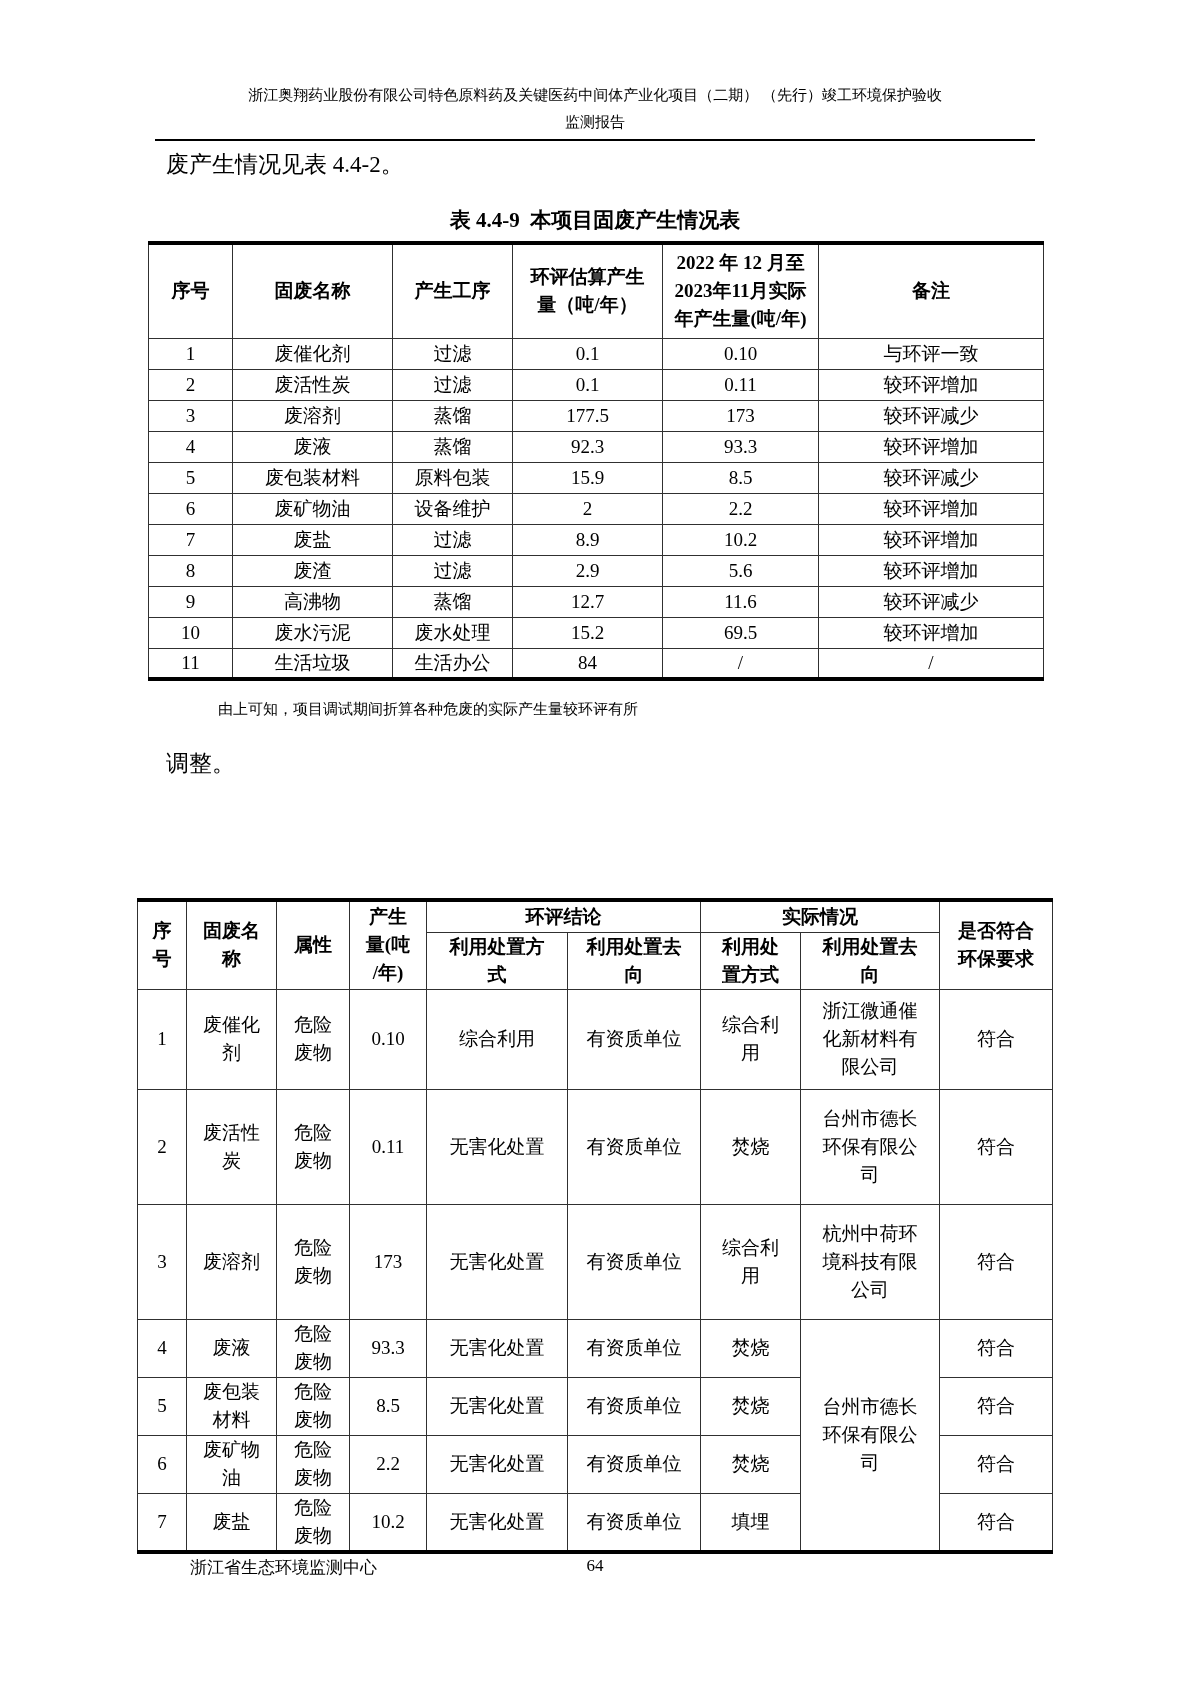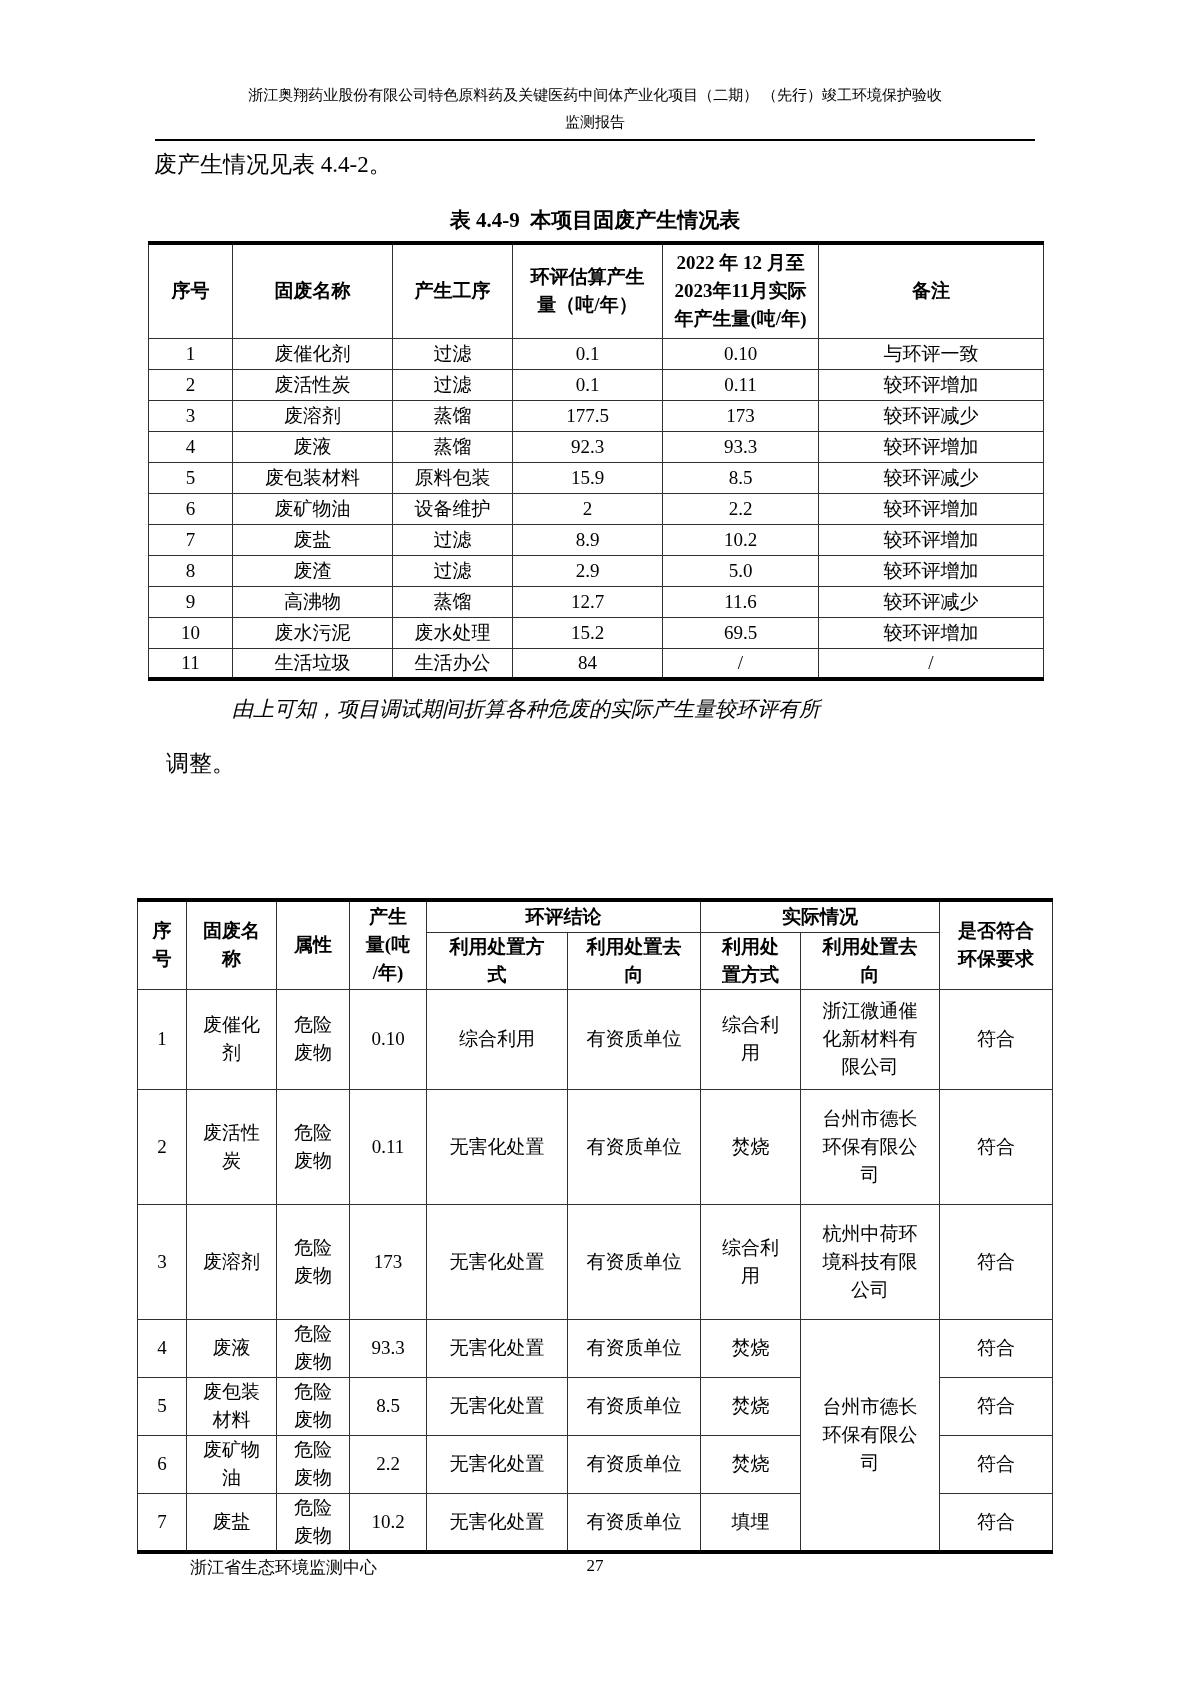--- a/index.html
+++ b/index.html
@@ -15,21 +15,21 @@
   }
   .doc-header {
     position:absolute; left:160px; top:82px; width:870px;
     text-align:center; font-size:15px; line-height:27px; color:#000;
   }
   .header-rule {
     position:absolute; left:155px; top:139px; width:880px; height:0;
     border-top:2px solid #000;
   }
   .intro {
-    position:absolute; left:154px; top:148px;
+    position:absolute; left:166px; top:148px;
     font-size:23px; line-height:34px;
   }
   .tbl-title {
     position:absolute; left:0; width:1190px; text-align:center;
     font-size:21px; font-weight:bold; white-space:pre;
   }
   .t1-title { top:206px; }
   .t2-title { top:851px; }
 
   table { border-collapse:collapse; table-layout:fixed; text-align:center; }
@@ -55,21 +55,21 @@
   .t2 thead tr.sub-row { height:56px;margin-top:19px; }
   .t2 tbody tr:nth-child(1) { height:100px; }
   .t2 tbody tr:nth-child(2) { height:115px; }
   .t2 tbody tr:nth-child(3) { height:115px; }
   .t2 tbody tr:nth-child(n+4) { height:58px; }
   .t2 td.c1 { padding:0 13px; }
   .t2 td.c2 { padding:0 11px; }
   .t2 td.c6 { padding:0 14px; }
   .t2 td.c7 { padding:0 14px; }
 
-  .para-line1 { position:absolute; left:232px; top:692px; font-size:21px; line-height:34px;font-style:italic; }
+  .para-line1 { position:absolute; left:218px; top:692px; font-size:15px; line-height:34px; }
   .para-line2 { position:absolute; left:166px; top:747px; font-size:23px; line-height:34px;text-align:right; }
 
   .footer-left { position:absolute; left:190px; top:1556px; font-size:17px; }
   .footer-page { position:absolute; left:0; top:1556px; width:1190px; text-align:center; font-size:17px; }
 </style>
 </head>
 <body>
 
 <div class="page">
 
@@ -160,21 +160,21 @@
           <td class="c2">过滤</td>
           <td class="c3">8.9</td>
           <td class="c4">10.2</td>
           <td class="c5">较环评增加</td>
         </tr>
         <tr>
           <td class="c0">8</td>
           <td class="c1">废渣</td>
           <td class="c2">过滤</td>
           <td class="c3">2.9</td>
-          <td class="c4">5.0</td>
+          <td class="c4">5.6</td>
           <td class="c5">较环评增加</td>
         </tr>
         <tr>
           <td class="c0">9</td>
           <td class="c1">高沸物</td>
           <td class="c2">蒸馏</td>
           <td class="c3">12.7</td>
           <td class="c4">11.6</td>
           <td class="c5">较环评减少</td>
         </tr>
@@ -311,15 +311,15 @@
           <td class="c3">10.2</td>
           <td class="c4">无害化处置</td>
           <td class="c5">有资质单位</td>
           <td class="c6">填埋</td>
           <td class="c8">符合</td>
         </tr>
       </tbody>
   </table>
 
   <div class="footer-left">浙江省生态环境监测中心</div>
-  <div class="footer-page">27</div>
+  <div class="footer-page">64</div>
 
 </div>
 
 </body></html>

